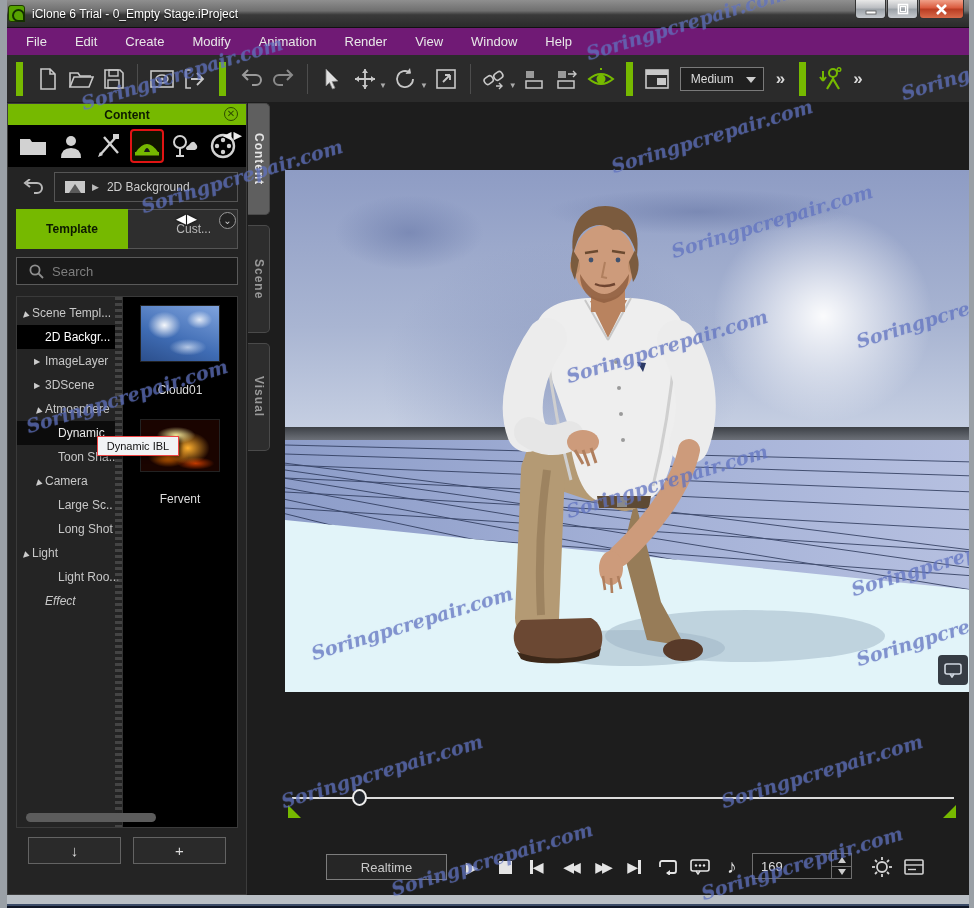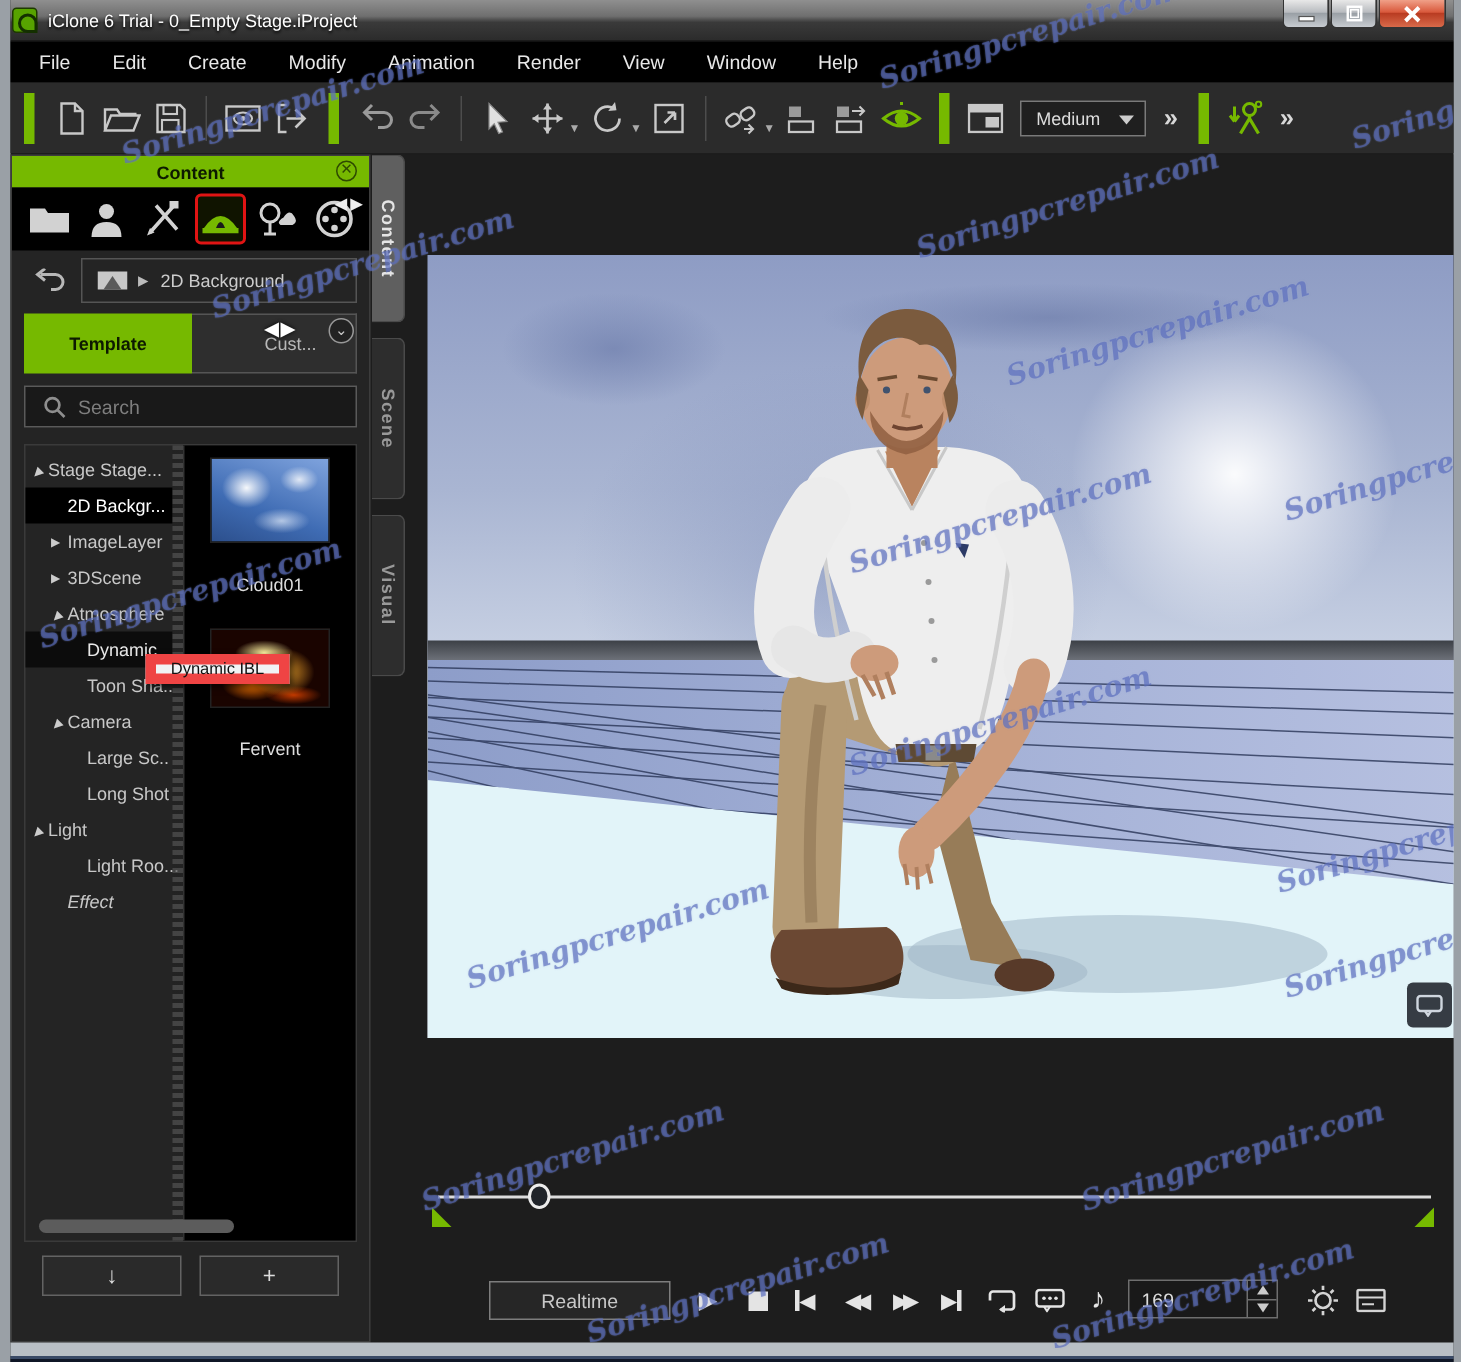--- a/index.html
+++ b/index.html
@@ -15,21 +15,21 @@
   .appicon::after { content:""; position:absolute; left:3px; top:3px; width:9px; height:9px;
     border:2px solid #143000; border-radius:50% 50% 0 50%; }
   .apptitle { color:#fff; font-size:12px; text-shadow:0 1px 2px #000; }
   .winbtns { position:absolute; right:10px; top:0; display:flex; }
   .wbtn { width:31px; height:19px; border:1px solid #333; border-top:none; border-radius:0 0 4px 4px;
     background:linear-gradient(180deg,#e8e8e8,#b9bcc0 45%,#9aa0a6 50%,#c7cbd0); display:flex; align-items:center; justify-content:center;
     margin-left:1px; cursor:pointer; }
   .wbtn.close { width:45px; background:linear-gradient(180deg,#f0a088,#d9593c 45%,#b93c22 50%,#d86a4a); }
   .wbtn svg { display:block; }
   
-  .menubar { position:absolute; left:-7px; top:28px; width:974px; height:27px; background:#000000;
+  .menubar { position:absolute; left:-7px; top:28px; width:974px; height:27px; background:#701a75;
     display:flex; align-items:center; padding-left:12px; z-index:4; }
   .menuitem { color:#e8e8e8; font-size:13px; padding:5px 14px; cursor:pointer; }
   
   .toolbar { position:absolute; left:-7px; top:55px; width:974px; height:47px; background:#2b2b2b;
     display:flex; align-items:center; padding-left:8px; z-index:4; }
   .gbar { width:7px; height:34px; background:#76b900; margin:0 8px; flex:none; }
   .tdiv { width:1px; height:30px; background:#4d4d4d; margin:0 7px; flex:none; }
   .tbtn { width:33px; height:34px; display:flex; align-items:center; justify-content:center; cursor:pointer; flex:none; position:relative; }
   .tbtn svg { display:block; }
   .caret { color:#aaa; font-size:8px; margin:14px 2px 0 -2px; }
@@ -85,21 +85,21 @@
       radial-gradient(closest-side at 60% 55%, #ffb02e, rgba(255,176,46,0) 70%),
       radial-gradient(closest-side at 35% 70%, #ff7a00, rgba(255,122,0,0) 75%),
       radial-gradient(closest-side at 70% 85%, #c23a00, rgba(194,58,0,0) 80%),
       #1a0400; }
   .thumb .cap { color:#ddd; font-size:12px; text-align:center; margin-top:21px; }
   .hscroll { position:absolute; left:18px; bottom:72px; width:130px; height:9px; border-radius:5px; background:#5c5c5c; cursor:pointer; }
   .pbtns { position:absolute; left:8px; bottom:30px; right:8px; display:flex; gap:12px; padding:0 12px; }
   .pbtn { flex:1; height:27px; border:1px solid #636363; background:#2a2a2a; color:#ddd; font-size:15px;
     display:flex; align-items:center; justify-content:center; cursor:pointer; }
   
-  .tooltip { position:absolute; left:90px; top:436px; width:96px; height:20px; background:#f1f3f5; border:7px solid #ef4444;
+  .tooltip { position:absolute; left:90px; top:436px; width:82px; height:20px; background:#f1f3f5; border:1px solid #ef4444;
     color:#111; font-size:11px; display:flex; align-items:center; justify-content:center; z-index:40; box-shadow:2px 2px 4px rgba(0,0,0,.6); }
   
   .sidetabs { position:absolute; left:241px; top:103px; width:22px; z-index:3; }
   .stab { writing-mode:vertical-rl; color:#999; background:#2d2d2d; border:1px solid #4a4a4a; border-left:none;
     border-radius:0 5px 5px 0; width:22px; height:108px; display:flex; align-items:center; justify-content:center;
     font-size:12px; font-weight:bold; letter-spacing:1px; margin-bottom:10px; cursor:pointer; }
   .stab.active { background:#5f5f5f; color:#e5e5e5; height:112px; }
   
   .stage { position:absolute; left:263px; top:103px; right:0; bottom:13px; background:#1d1d1d; z-index:1; }
   .viewport { position:absolute; left:15px; top:67px; width:690px; height:522px; overflow:hidden; cursor:crosshair;
@@ -389,21 +389,21 @@
       <svg width="15" height="15">
           <circle cx="6" cy="6" r="4.6" fill="none" stroke="#8e8e8e" stroke-width="1.8"></circle>
           <path d="M9.5 9.5 L14 14" stroke="#8e8e8e" stroke-width="1.8"></path>
         </svg>
       <input type="text" placeholder="Search" style="">
     </div>
     <div class="pbody">
       <div class="treecol">
           <div class="tree-row" style="padding-left: 4px;">
             <span class="tw exp">◀</span>
-            <span class="lbl">Stage Stage...</span>
+            <span class="lbl">Scene Templ...</span>
           </div>
           <div class="tree-row sel" style="padding-left: 17px;">
             <span class="tw"></span>
             <span class="lbl">2D Backgr...</span>
           </div>
           <div class="tree-row" style="padding-left: 17px;">
             <span class="tw">▶</span>
             <span class="lbl">ImageLayer</span>
           </div>
           <div class="tree-row" style="padding-left: 17px;">

